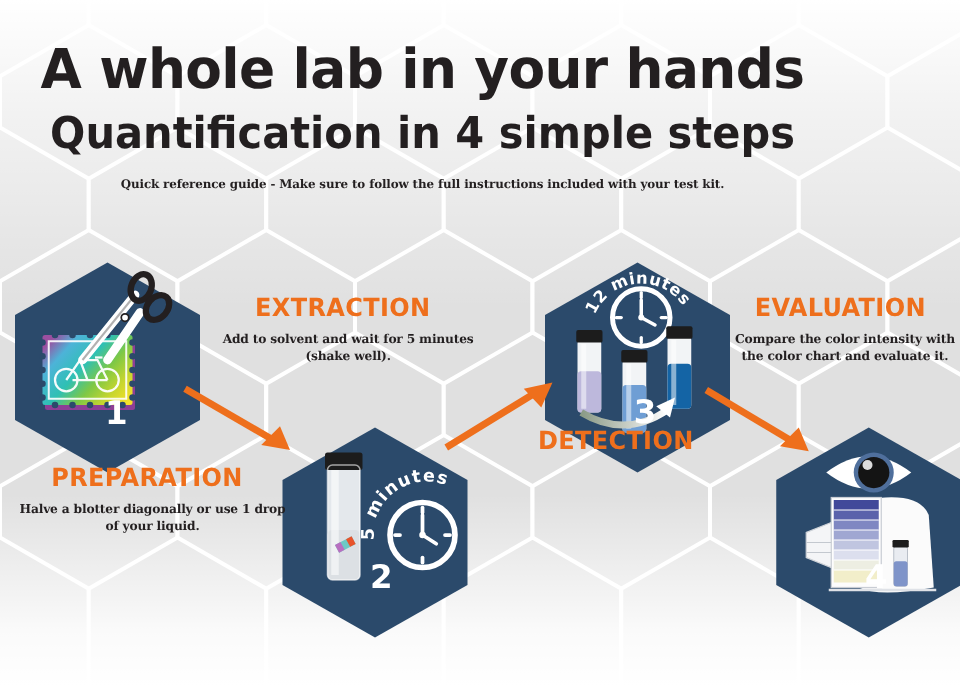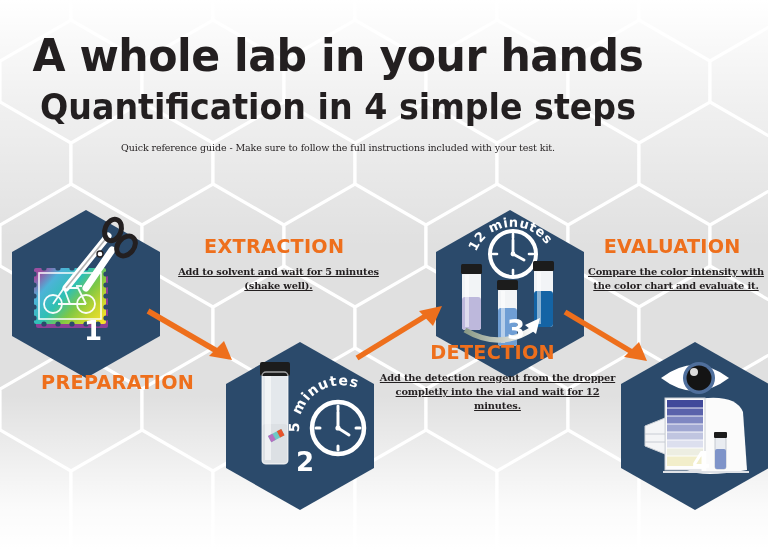--- a/index.html
+++ b/index.html
@@ -33,21 +33,21 @@
     font-weight:bold;
     font-size:35px;
     color:#231f20;
     margin:0;
     padding-top:12px;
     line-height:1.0;
     transform:scaleX(0.95);
   }
   .title-note{
     font-family:"DejaVu Serif", serif;
-    font-weight:normal;
+    font-weight:bold;
     font-size:9.5px;
     color:#231f20;
     margin:0;
     padding-top:17px;
     letter-spacing:-0.1px;
   }
 
   
   .steptext{position:absolute;z-index:6;text-align:center;}
   .steptext h2{
@@ -61,21 +61,20 @@
     transform-origin:left center;
   }
   .steptext p{
     font-family:"DejaVu Serif", serif;
     font-weight:bold;
     font-size:9.8px;
     line-height:1.45;
     color:#231f20;
     margin:0;
     letter-spacing:-0.15px;
-    text-decoration:underline;
   }
   #txt-extraction{left:171px;top:234px;width:215px;}
   #txt-preparation{left:12px;top:370px;width:220px;}
   #txt-detection{left:375px;top:340px;width:245px;}
   #txt-evaluation{left:581px;top:234px;width:190px;}
 
   
   .hex{position:absolute;z-index:4;}
   .hexnum{
     position:absolute;
@@ -420,25 +419,25 @@
   </svg>
   <div class="hexnum" style="left:692px;top:447px;">4</div>
 
   <div class="steptext" id="txt-extraction">
     <h2>EXTRACTION</h2>
     <p>Add to solvent and wait for 5 minutes (shake well).</p>
   </div>
 
   <div class="steptext" id="txt-preparation">
     <h2>PREPARATION</h2>
+    <p>Halve a blotter diagonally or use 1 drop of your liquid.</p>
   </div>
 
   <div class="steptext" id="txt-detection">
     <h2>DETECTION</h2>
-    <p>Add the detection reagent from the dropper completly into the vial and wait for 12 minutes.</p>
   </div>
 
   <div class="steptext" id="txt-evaluation">
     <h2>EVALUATION</h2>
     <p>Compare the color intensity with the color chart and evaluate it.</p>
   </div>
 
 </div>
 
 </body></html>

